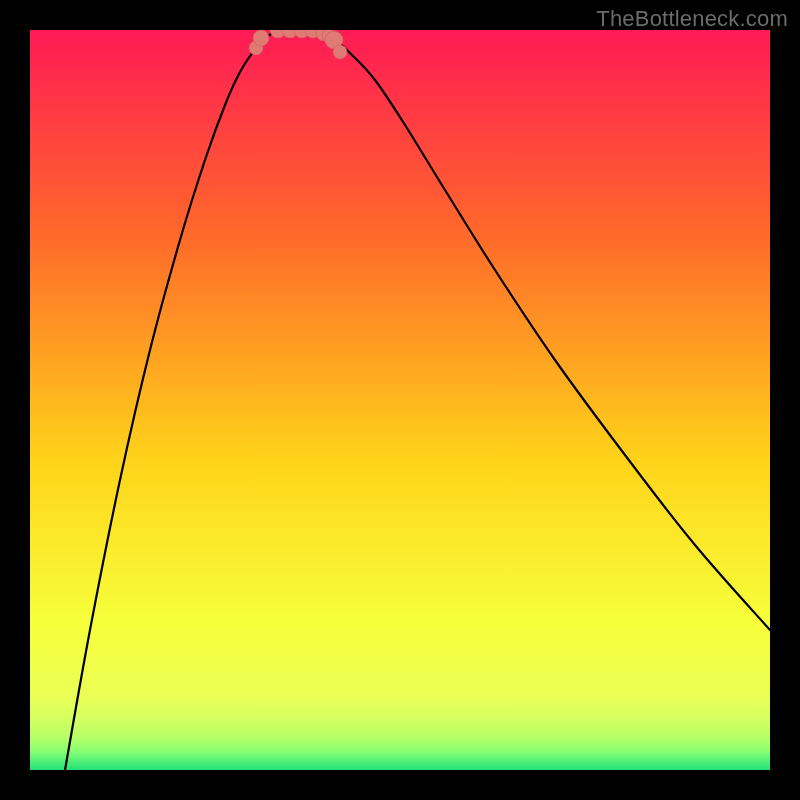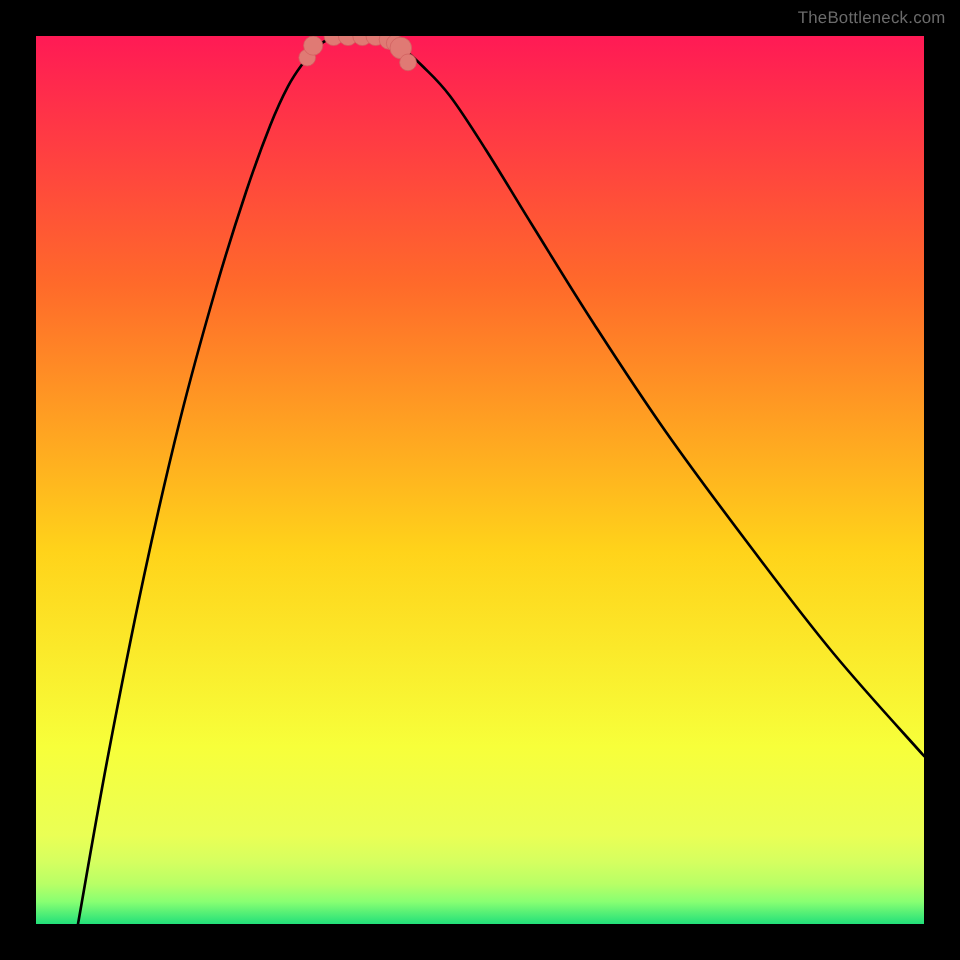--- a/index.html
+++ b/index.html
@@ -32,21 +32,21 @@
     left: 0;
     top: 0;
     width: 100%;
     height: 100%;
   }
   .watermark {
     position: absolute;
     top: 6px;
     right: 12px;
     color: #6b6b6b;
-    font-size: 14px;
+    font-size: 22px;
     letter-spacing: 0.2px;
     font-weight: 400;
   }
   svg.curves {
     position: absolute;
     left: 0;
     top: 0;
     width: 100%;
     height: 100%;
   }

